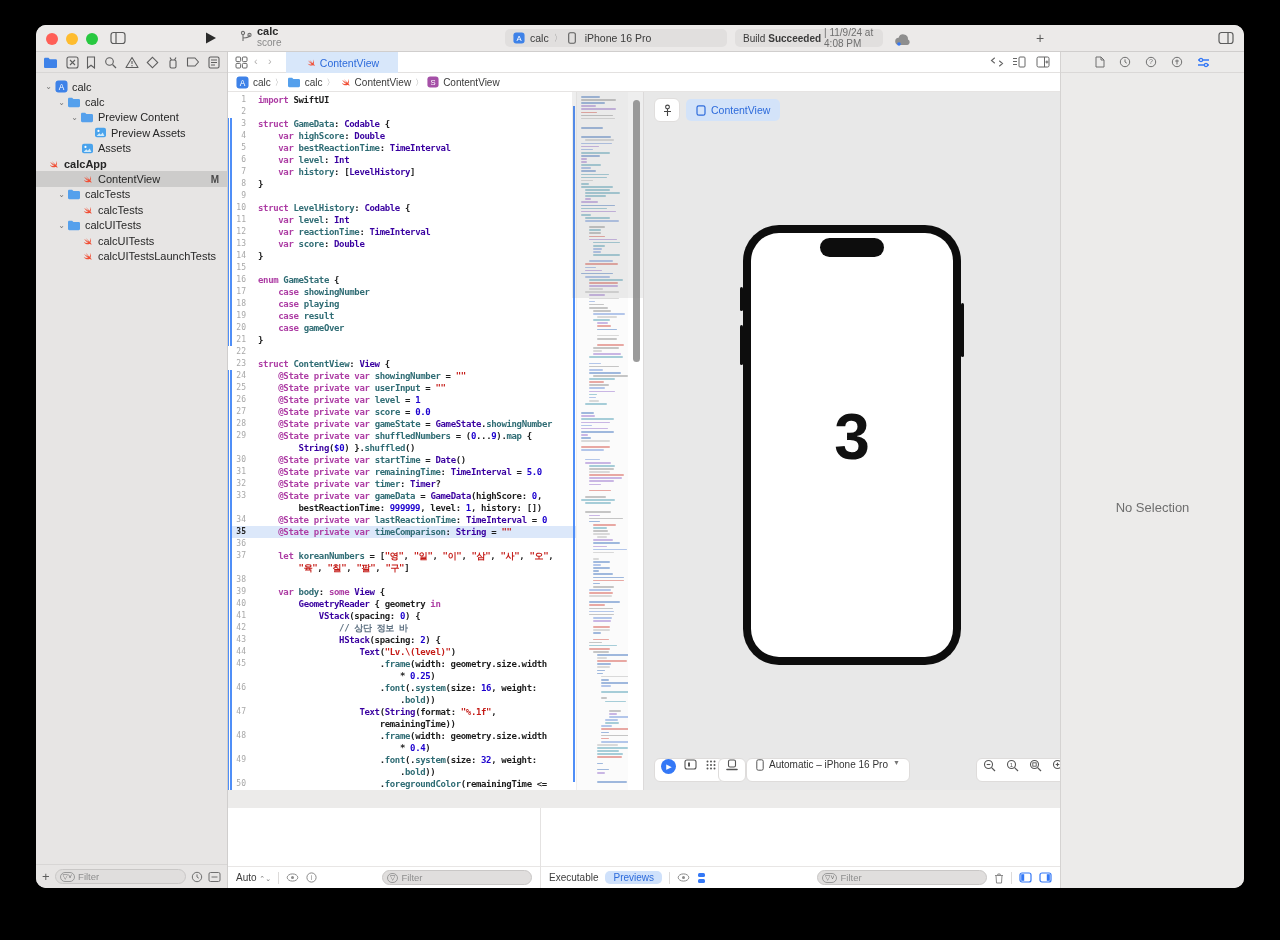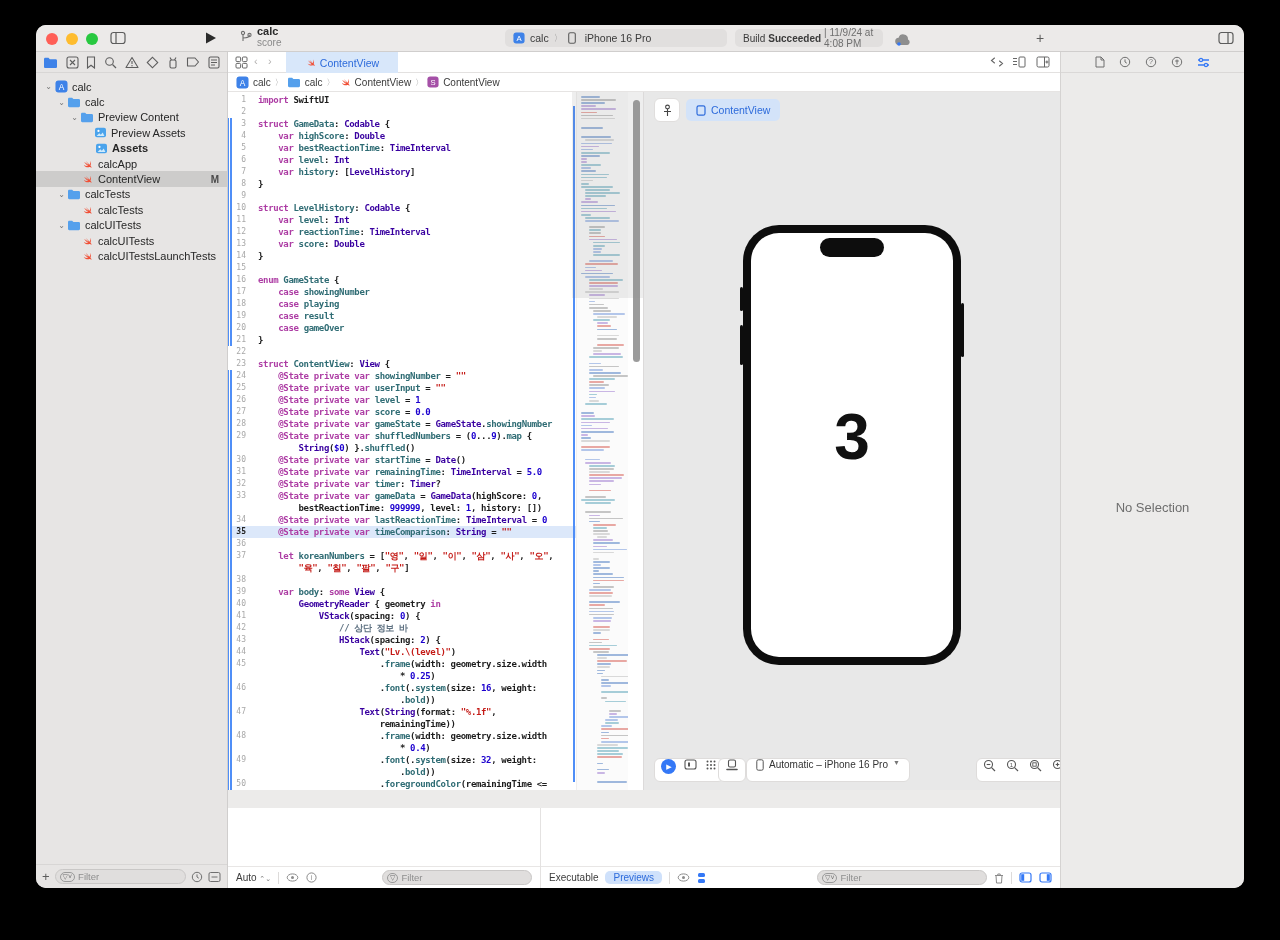--- a/index.html
+++ b/index.html
@@ -263,32 +263,32 @@
           <span class="chev"></span>
           <span class="ticon">
             <svg width="13" height="11" viewBox="0 0 16 14">
               <rect x="1" y="1" width="14" height="12" rx="2.5" fill="#4AA3EC"></rect>
               <circle cx="5.4" cy="5" r="1.4" fill="#fff"></circle>
               <path d="M3 11.5l3.4-3.6 2 2 2.4-3 2.2 4.6z" fill="#CFEAFB"></path>
             </svg>
           </span>
           <span class="lbl">Preview Assets</span>
         </div>
-        <div class="trow" style="padding-left: 48px; font-weight: bold;">
+        <div class="trow" style="padding-left: 34px;">
           <span class="chev"></span>
           <span class="ticon">
             <svg width="13" height="11" viewBox="0 0 16 14">
               <rect x="1" y="1" width="14" height="12" rx="2.5" fill="#4AA3EC"></rect>
               <circle cx="5.4" cy="5" r="1.4" fill="#fff"></circle>
               <path d="M3 11.5l3.4-3.6 2 2 2.4-3 2.2 4.6z" fill="#CFEAFB"></path>
             </svg>
           </span>
           <span class="lbl">Assets</span>
         </div>
-        <div class="trow" style="padding-left: 34px;">
+        <div class="trow" style=" font-weight: bold;">
           <span class="chev"></span>
           <span class="ticon">
             <svg width="12" height="12" viewBox="0 0 16 16">
               <path fill="#F05138" d="M12.6 10.3c1-1.9.8-4.4-.9-6.9.9 2.2.6 4.3-.2 5.6C9.8 7.6 7.6 5.5 6.3 3.8c1 1.9 2.6 3.9 3.9 5.2C8.2 7.9 5.6 6.3 4 4.9c1.5 2.2 3.8 4.4 5.6 5.6-1.7.6-3.9.1-5.9-1.2 1.3 2.2 4.3 3.7 6.8 3 .9-.3 1.8-.1 2.5.4.4.3.9.3 1-.1.1-.5-.3-1.4-1.4-2.3z"></path>
             </svg>
           </span>
           <span class="lbl">calcApp</span>
         </div>
         <div class="trow sel" style="padding-left: 34px;">
           <span class="chev"></span>

